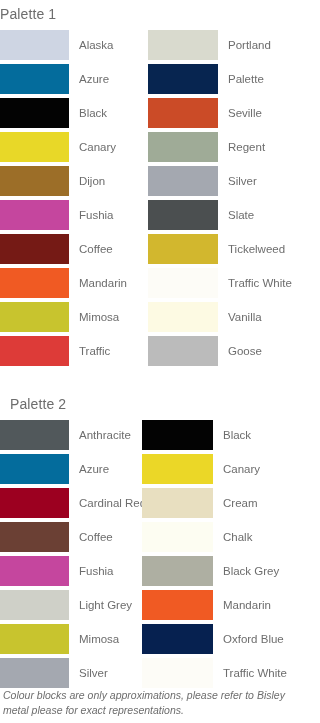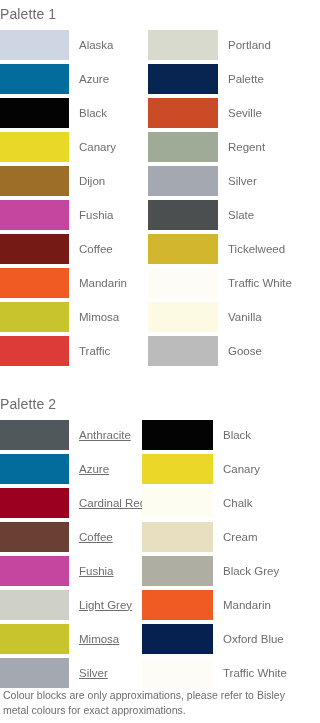--- a/index.html
+++ b/index.html
@@ -23,21 +23,21 @@
   }
 
   .section-title {
     font-size: 14px;
     color: #6d6d6d;
     padding-left: 0;
     letter-spacing: 0.1px;
     line-height: 16px;
   }
   #palette1-title { position: absolute; top: 6px; left: 0; }
-  #palette2-title { position: absolute; top: 396px; left: 0; }
+  #palette2-title { position: absolute; top: 396px; left: 10px; }
 
   .grid {
     position: absolute;
     left: 0;
     width: 302px;
     display: flex;
   }
   #palette1-grid { top: 28px; }
   #palette2-grid { top: 418px; }
 
@@ -63,33 +63,34 @@
     line-height: 13px;
   }
 
   
   #palette1-grid .col-left  { width: 148px; }
   #palette1-grid .col-left  .swatch { width: 69px; }
   #palette1-grid .col-right { width: 154px; }
   #palette1-grid .col-right .swatch { width: 70px; }
 
   
-  #palette2-grid .col-left  { width: 142px; text-decoration: underline; }
+  #palette2-grid .col-left  { width: 142px; }
   #palette2-grid .col-left  .swatch { width: 69px; }
   #palette2-grid .col-right { width: 160px; }
   #palette2-grid .col-right .swatch { width: 71px; }
 
   .footnote {
     position: absolute;
     left: 3px;
     top: 688px;
     width: 296px;
     font-size: 10.5px;
     line-height: 14.5px;
     color: #6d6d6d;
+    font-style: italic;
   }
   .footnote div { white-space: nowrap; }
 </style>
 </head>
 <body>
 
 <div class="page">
 
   <div class="section-title" id="palette1-title">Palette 1</div>
 
@@ -220,44 +221,44 @@
     <div class="col col-right">
         <div class="row">
           <span class="swatch" style="background-color: rgb(3, 3, 3);"></span>
           <span class="label">Black</span>
         </div>
         <div class="row">
           <span class="swatch" style="background-color: rgb(235, 215, 39);"></span>
           <span class="label">Canary</span>
         </div>
         <div class="row">
+          <span class="swatch" style="background-color: rgb(232, 223, 192);"></span>
+          <span class="label">Cream</span>
+        </div>
+        <div class="row">
           <span class="swatch" style="background-color: rgb(253, 253, 242);"></span>
           <span class="label">Chalk</span>
         </div>
         <div class="row">
-          <span class="swatch" style="background-color: rgb(232, 223, 192);"></span>
-          <span class="label">Cream</span>
-        </div>
-        <div class="row">
           <span class="swatch" style="background-color: rgb(174, 175, 162);"></span>
           <span class="label">Black Grey</span>
         </div>
         <div class="row">
           <span class="swatch" style="background-color: rgb(240, 90, 35);"></span>
           <span class="label">Mandarin</span>
         </div>
         <div class="row">
           <span class="swatch" style="background-color: rgb(6, 33, 80);"></span>
           <span class="label">Oxford Blue</span>
         </div>
         <div class="row">
           <span class="swatch" style="background-color: rgb(253, 252, 247);"></span>
           <span class="label">Traffic White</span>
         </div>
       </div>
   </div>
 
   <div class="footnote">
     <div>Colour blocks are only approximations, please refer to Bisley</div>
-    <div>metal colours for exact approximations.</div>
+    <div>metal please for exact representations.</div>
   </div>
 
 </div>
 
 </body></html>

